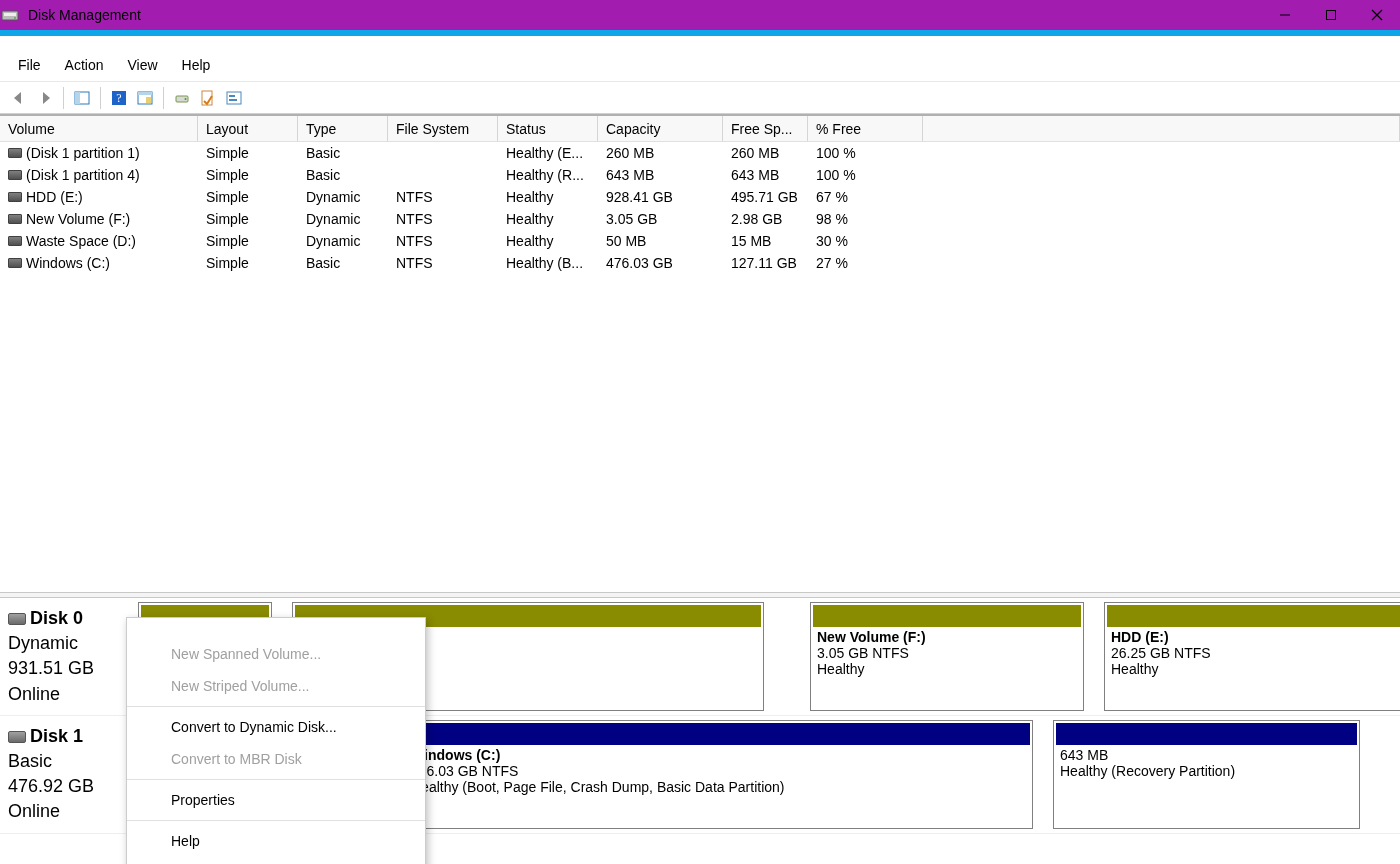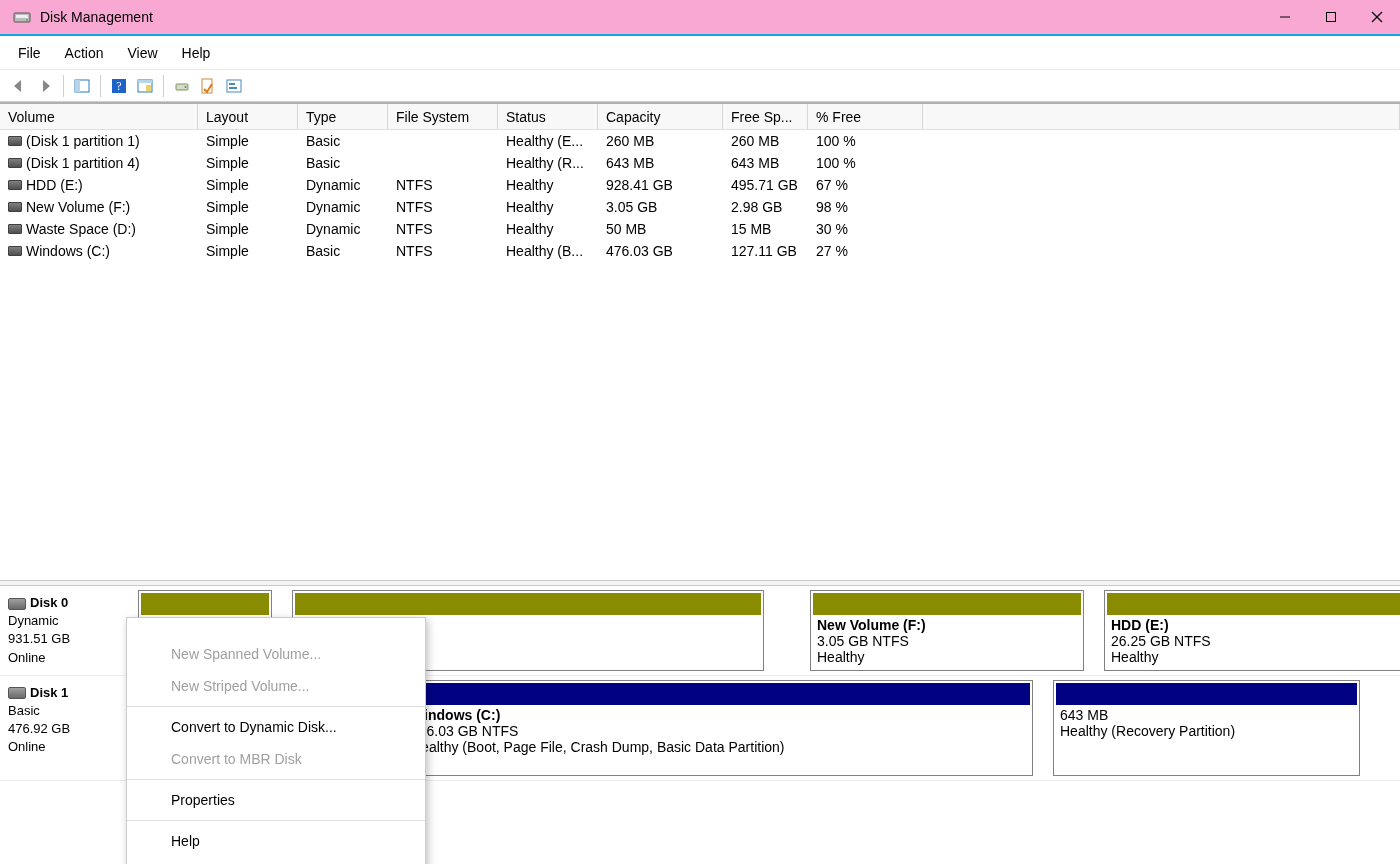--- a/index.html
+++ b/index.html
@@ -1,27 +1,27 @@
 <!DOCTYPE html>
 <html><head>
 <meta charset="utf-8">
 <style>
   * { box-sizing: border-box; }
   html,body { margin:0; padding:0; font-family: "Segoe UI", Tahoma, sans-serif; font-size:14px; color:#000; background:#fff; height:100%; }
   body { width:1400px; height:864px; overflow:hidden; position:relative; }
 
   
-  .titlebar { height:36px; background:#f9a8d4; display:flex; align-items:center; padding-left:12px; border-bottom:2px solid #0ea5e9;}
+  .titlebar { height:36px; background:#a21caf; display:flex; align-items:center; padding-left:0; border-bottom:6px solid #0ea5e9;}
   .titlebar .app-icon { width:20px; height:20px; margin-right:8px; display:flex; align-items:center; justify-content:center;}
   .titlebar .title-text { font-size:14px;}
   .titlebar .win-controls { margin-left:auto; display:flex;}
   .win-btn { width:46px; height:36px; display:flex; align-items:center; justify-content:center; font-size:14px; color:#000;}
 
   
-  .menubar { height:34px; background:#fff; display:flex; align-items:center; padding-left:6px; border-bottom:1px solid #e8e8e8; gap:0;}
+  .menubar { height:34px; background:#fff; display:flex; align-items:center; padding-left:6px; border-bottom:1px solid #e8e8e8; gap:0;margin-top:12px;}
   .menubar .item { padding:6px 12px; font-size:14px;}
 
   
   .toolbar { height:32px; background:#fff; display:flex; align-items:center; padding:2px 6px; border-bottom:1px solid #d0d0d0; gap:0;}
   .toolbar .sep { width:1px; height:22px; background:#d0d0d0; margin:0 5px;}
   .tlbtn { width:26px; height:26px; display:flex; align-items:center; justify-content:center; border:1px solid transparent; border-radius:2px;}
   .tlbtn svg{ width:18px; height:18px; display:block;}
 
   
   .vollist-wrap { border-top:2px solid #b0b0b0; }
@@ -36,21 +36,21 @@
   .c-vol{width:198px;} .c-lay{width:100px;} .c-type{width:90px;} .c-fs{width:110px;} .c-stat{width:100px;} .c-cap{width:125px;} .c-free{width:85px;} .c-pct{width:115px;} .c-rest{flex:1;}
 
   
   .splitter { height:6px; background:#f4f4f4; border-top:1px solid #c8c8c8; border-bottom:1px solid #c8c8c8; margin-top:4px;}
 
   
   .diskmap { background:#fff; padding:0;}
   .diskrow { display:flex; align-items:stretch; border-bottom:1px solid #eee; padding:4px 4px 4px 6px; gap:4px;}
   .diskinfo { width:128px; flex:none; padding:4px 2px;}
   .diskinfo .dname { font-weight:600;}
-  .diskinfo .dline { font-size:13px; line-height:1.4;}
+  .diskinfo .dline { font-size:18px; line-height:1.4;}
   .diskinfo .dicon { display:inline-block; width:18px; height:12px; background:linear-gradient(#a0a0a0,#6a6a6a); border:1px solid #555; border-radius:2px; margin-right:4px; vertical-align:middle;}
 
   .parts { flex:1; display:flex; gap:20px;}
   .part { border:1px solid #808080; display:flex; flex-direction:column; background:#fff;}
   .part .stripe { height:22px; margin:2px;}
   .stripe.olive { background:#898b00;}
   .stripe.navy  { background:#000083;}
   .part .ptext { padding:0 6px 4px 6px; overflow:hidden;}
   .part .ptitle{ font-weight:600; white-space:nowrap; overflow:hidden;}
   .part .pline { white-space:nowrap; overflow:hidden;}

